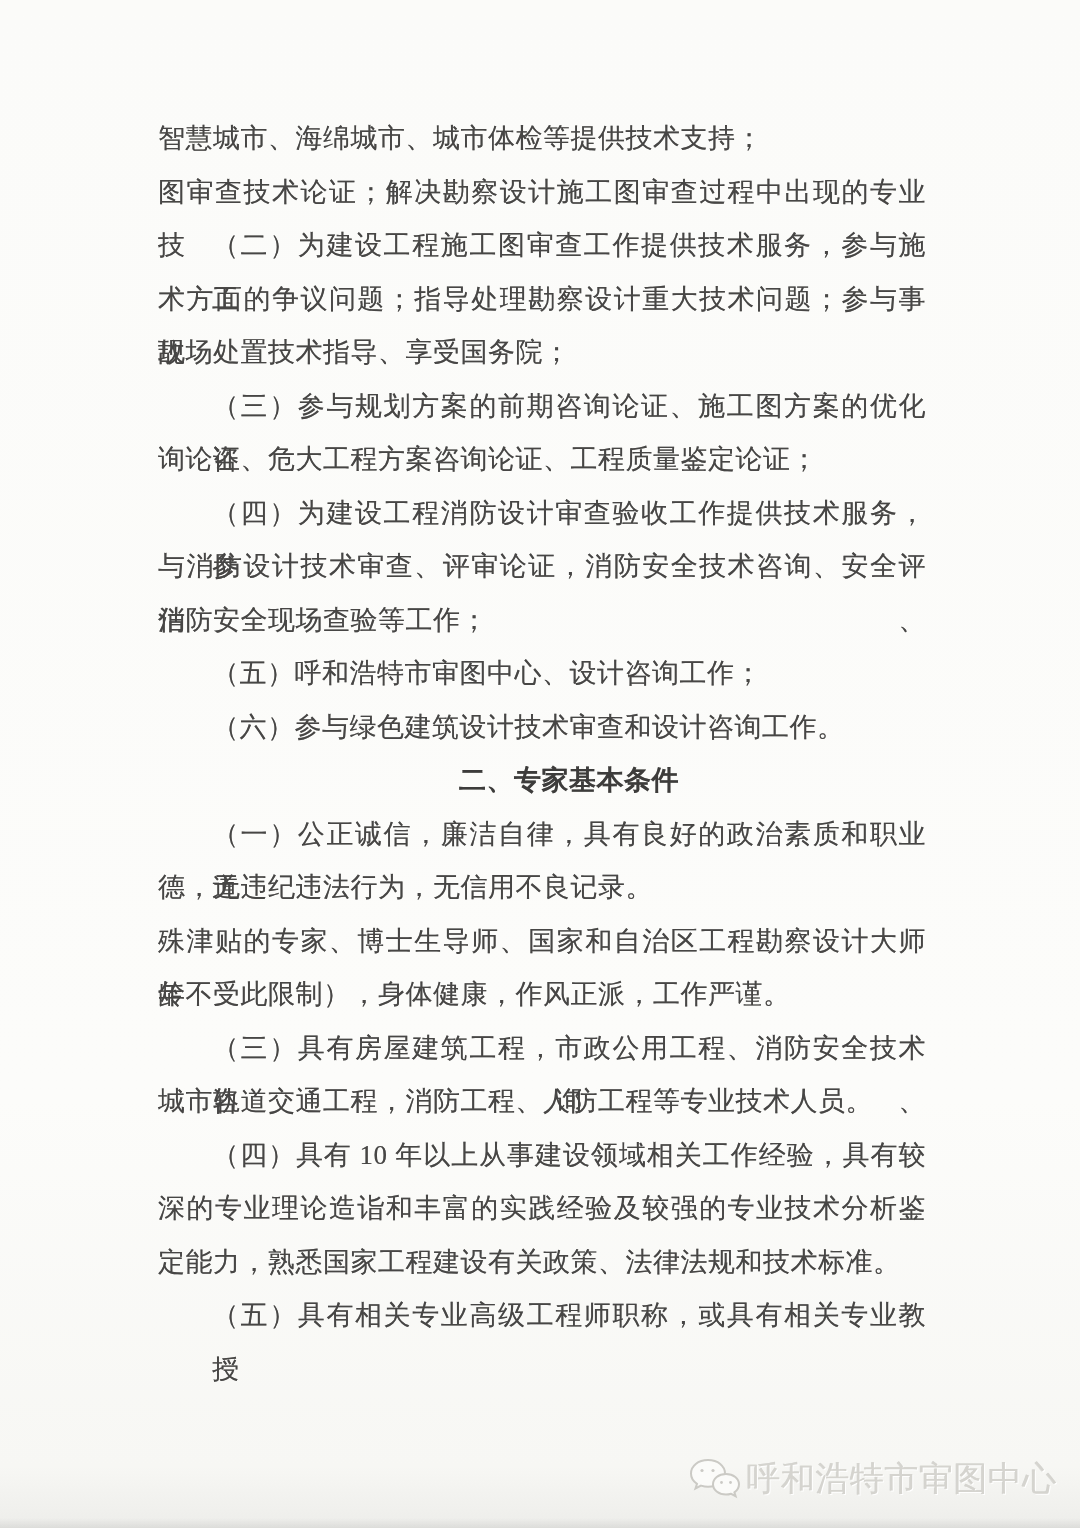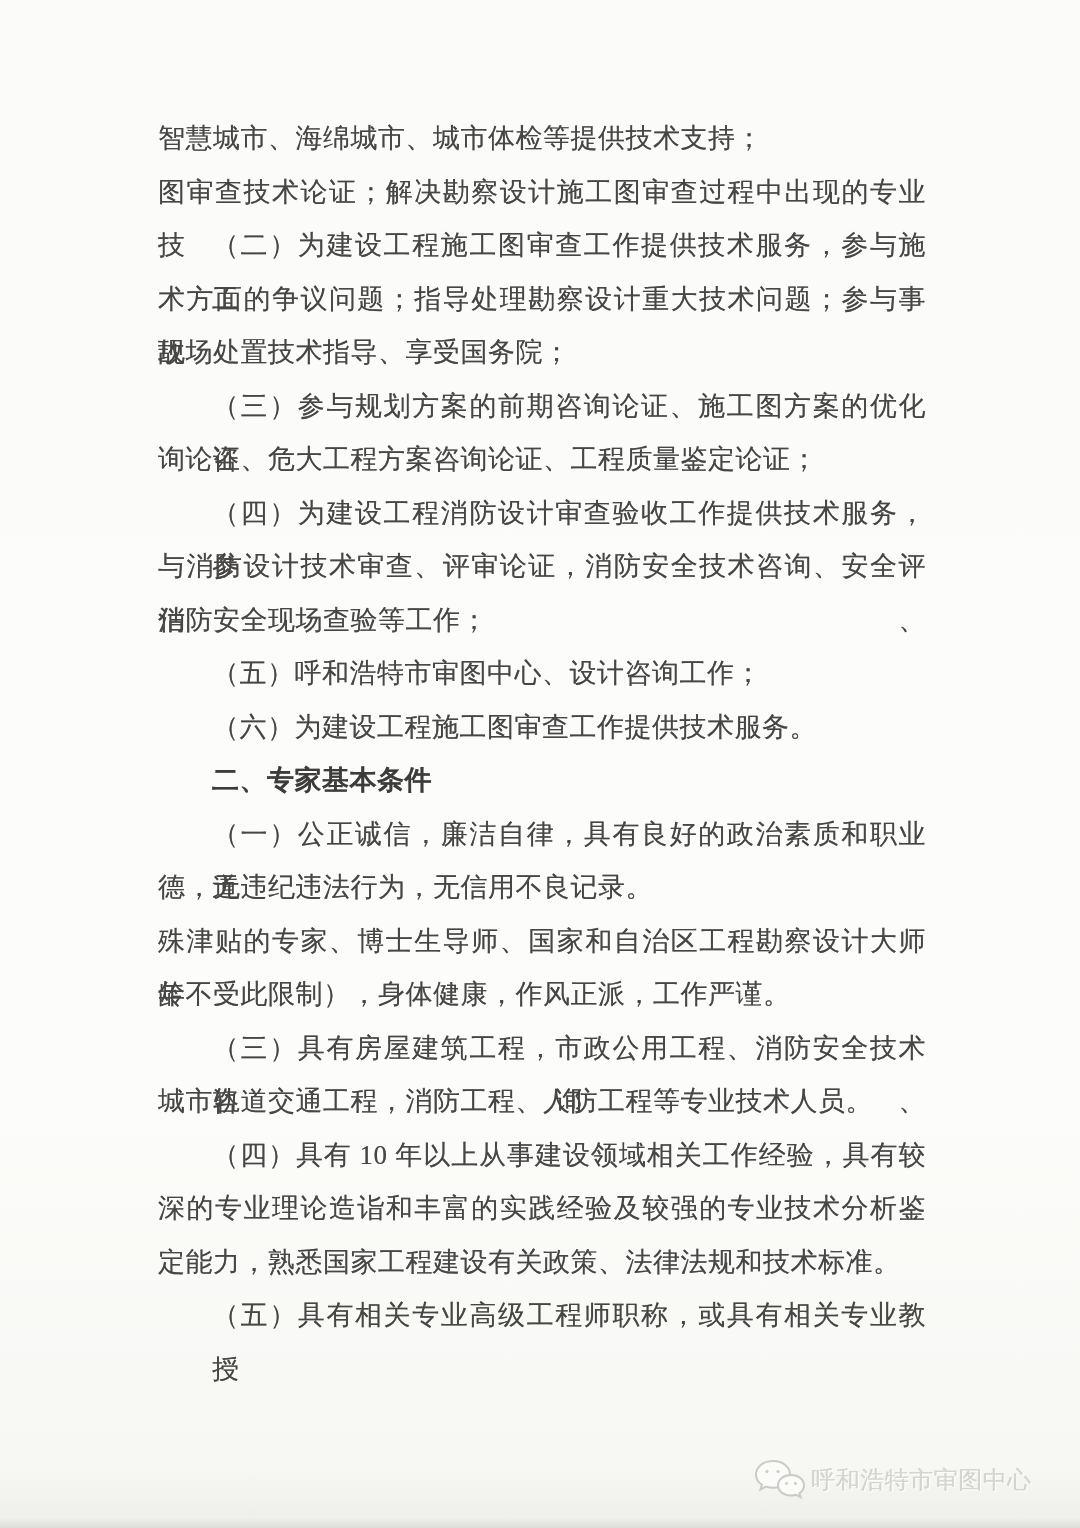--- a/index.html
+++ b/index.html
@@ -51,30 +51,31 @@
   }
   .line.indent {
     padding-left: 54px;
   }
   .line.indent.fill {
     padding-left: 54px;
   }
   .line.heading {
     font-weight: bold;
     color: #3d3c3b;
+    text-align: center;
   }
   .watermark {
     position: absolute;
-    right: 48px;
+    right: 23px;
     bottom: 26px;
     display: flex;
     align-items: center;
     gap: 7px;
     color: #d5d4cf;
-    font-size: 24px;
+    font-size: 34px;
     letter-spacing: 0.5px;
     text-shadow: 1px 1px 0 #ffffff, -0.5px -0.5px 0 rgba(120,120,115,0.25);
     user-select: none;
   }
   .watermark svg {
     display: block;
   }
 </style>
 </head>
 <body>
@@ -87,21 +88,21 @@
       <div class="line fill">图审查技术论证；解决勘察设计施工图审查过程中出现的专业技</div>
       <div class="line indent fill">（二）为建设工程施工图审查工作提供技术服务，参与施工</div>
       <div class="line fill">术方面的争议问题；指导处理勘察设计重大技术问题；参与事故</div>
       <div class="line">现场处置技术指导、享受国务院；</div>
       <div class="line indent fill">（三）参与规划方案的前期咨询论证、施工图方案的优化咨</div>
       <div class="line">询论证、危大工程方案咨询论证、工程质量鉴定论证；</div>
       <div class="line indent fill">（四）为建设工程消防设计审查验收工作提供技术服务，参</div>
       <div class="line fill">与消防设计技术审查、评审论证，消防安全技术咨询、安全评估、</div>
       <div class="line">消防安全现场查验等工作；</div>
       <div class="line indent">（五）呼和浩特市审图中心、设计咨询工作；</div>
-      <div class="line indent">（六）为建设工程施工图审查工作提供技术服务。</div>
+      <div class="line indent">（六）参与绿色建筑设计技术审查和设计咨询工作。</div>
       <div class="line indent heading">二、专家基本条件</div>
       <div class="line indent fill">（一）公正诚信，廉洁自律，具有良好的政治素质和职业道</div>
       <div class="line">德，无违纪违法行为，无信用不良记录。</div>
       <div class="line fill">殊津贴的专家、博士生导师、国家和自治区工程勘察设计大师年</div>
       <div class="line">龄不受此限制），身体健康，作风正派，工作严谨。</div>
       <div class="line indent fill">（三）具有房屋建筑工程，市政公用工程、消防安全技术咨询、</div>
       <div class="line">城市轨道交通工程，消防工程、人防工程等专业技术人员。</div>
       <div class="line indent fill">（四）具有 10 年以上从事建设领域相关工作经验，具有较</div>
       <div class="line fill">深的专业理论造诣和丰富的实践经验及较强的专业技术分析鉴</div>
       <div class="line">定能力，熟悉国家工程建设有关政策、法律法规和技术标准。</div>

